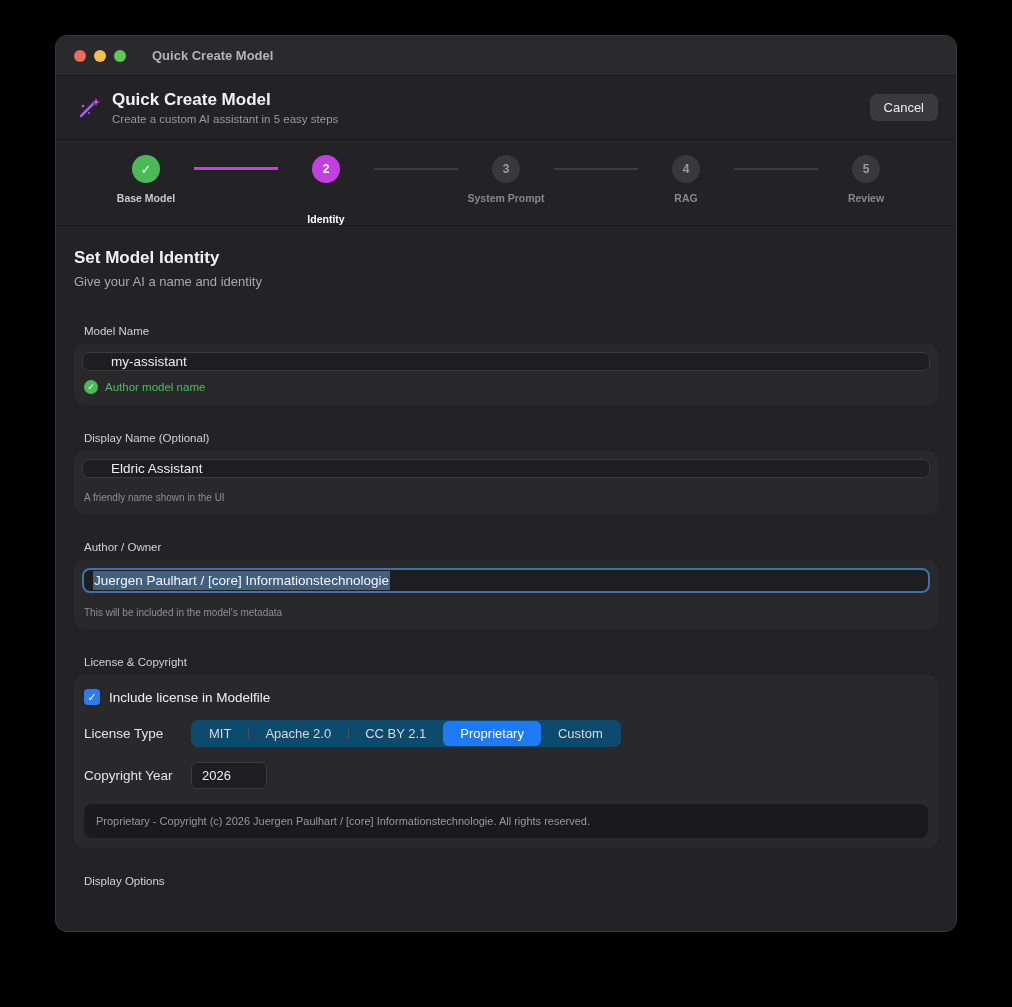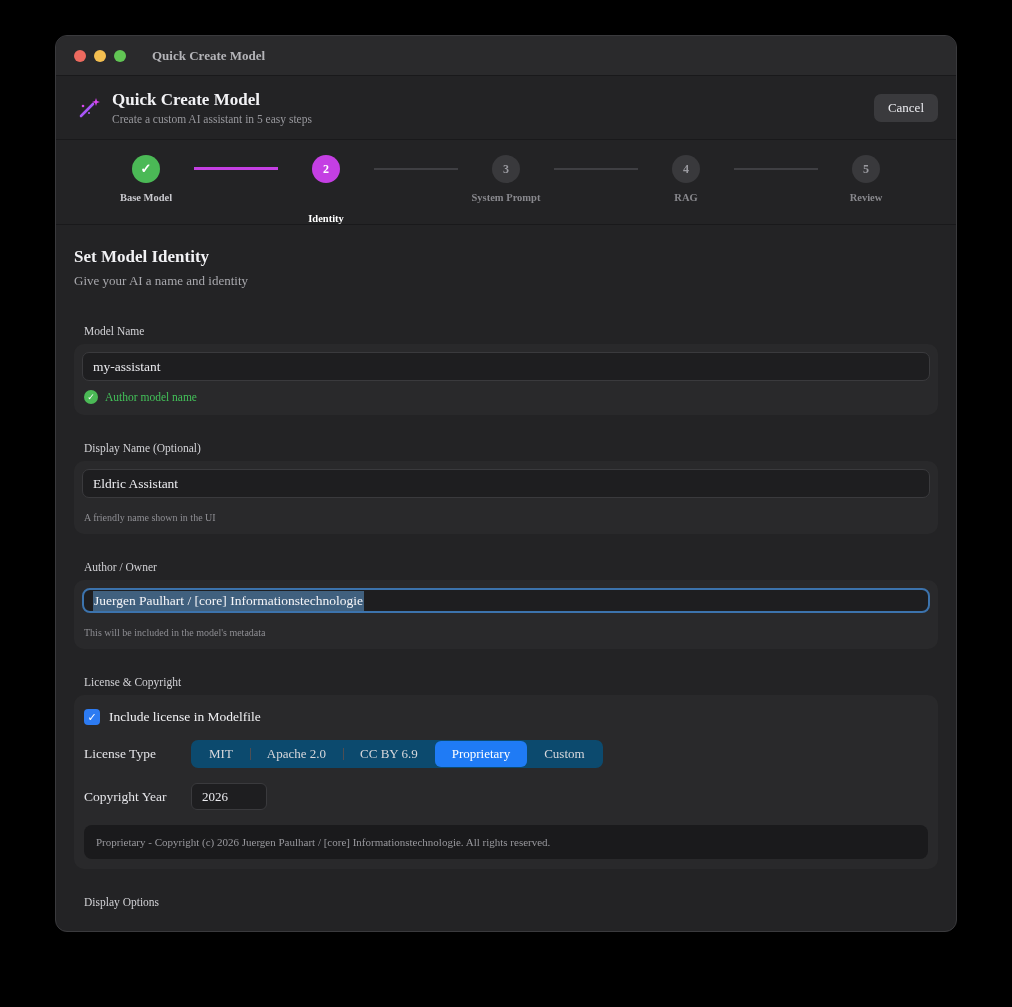--- a/index.html
+++ b/index.html
@@ -1,20 +1,20 @@
 <!DOCTYPE html>
 <html style="--accent-magenta: #c43fe3; --accent-green: #4bb956; --accent-blue: #1f7bf5; --accent-blue-dark: #2d7bf2; --focus-blue: #3c73ad; --selection-blue: #40607e; --valid-green: #43c159;"><head>
 <meta charset="utf-8">
 <style>
   * { margin:0; padding:0; box-sizing:border-box; }
   html,body { width:1012px; height:1007px; background:#000; font-family:"Liberation Sans","DejaVu Sans",sans-serif; }
   .window {
     position:absolute; left:55px; top:35px; width:902px; height:897px;
     background:#232325; border:1px solid #3a3a3d; border-radius:12px;
-    box-shadow:0 24px 70px rgba(0,0,0,.8); display:flex; flex-direction:column; overflow:hidden;font-family:Liberation Serif, serif;
+    box-shadow:0 24px 70px rgba(0,0,0,.8); display:flex; flex-direction:column; overflow:hidden;
   }
   
   .titlebar { height:40px; flex:0 0 40px; background:#2a2a2c; border-bottom:1px solid #19191b;
     display:flex; align-items:center; padding:0 18px; }
   .lights { display:flex; gap:8px; }
   .light { width:12px; height:12px; border-radius:50%; }
   .light.red { background:#ed6a5f; } .light.yellow { background:#f4bf50; } .light.green { background:#61c554; }
   .tb-title { margin-left:26px; font-size:13px; font-weight:bold; color:#b4b4b8; }
   
   .header { flex:0 0 64px; display:flex; align-items:center; padding:0 18px; border-bottom:1px solid #19191b; }
@@ -37,22 +37,22 @@
   .step.done .step-label { color:#c9c9ce; }
   .step.active .step-label { color:#ffffff;margin-top:30px; }
   .connector { position:absolute; top:28px; height:2px; background:#3f3f43; }
   .connector.done { height:3px; top:27px; background:var(--accent-magenta,#b83bd9); }
   
   .body { flex:1; padding:16px 18px 0; overflow:hidden; }
   .form-title { font-size:17px; font-weight:bold; color:#f2f2f5; margin:6px 0 6px; }
   .form-sub { font-size:13px; color:#a8a8ad; margin-bottom:36px; }
   .field-label { font-size:11.5px; color:#d2d2d6; margin:0 0 7px 10px; }
   .card { background:#29292b; border-radius:10px; padding:8px; margin-bottom:27px; }
-  .tinput { width:100%; height:29px; background:#1e1e20; border:1px solid #3a3a3d; border-radius:7px;
-    color:#ececf0; font-size:13.5px; padding:0 10px; font-family:inherit; outline:none; }
+  .tinput { width:100%; height:19px; background:#1e1e20; border:1px solid #3a3a3d; border-radius:7px;
+    color:#ececf0; font-size:13.5px; padding:0 28px; font-family:inherit; outline:none; }
   .valid-row { display:flex; align-items:center; gap:7px; margin:9px 2px 3px 2px; }
   .valid-icon { width:14px; height:14px; border-radius:50%; background:var(--accent-green,#4bb956);
     color:#fff; font-size:9px; display:flex; align-items:center; justify-content:center; flex:0 0 14px; }
   .valid-text { font-size:11.5px; color:#43c159; }
   .helper { font-size:10px; color:#8e8e93; margin:14px 2px 3px 2px; }
   .fake-input { width:100%; height:25px; background:#1e1e20; border:2px solid var(--focus-blue,#3c73ad);
     border-radius:8px; display:flex; align-items:center; padding:0 9px; }
   .sel-text { background:var(--selection-blue,#40607e); color:#f5f5f8; font-size:13.5px; padding:2px 1px; }
   
   .check-row { display:flex; align-items:center; gap:9px; margin:6px 2px 15px 2px; cursor:pointer; }
@@ -161,21 +161,21 @@
     <div class="card">
       <div class="check-row">
         <span class="checkbox" id="include-checkbox">✓</span>
         <span class="check-label">Include license in Modelfile</span>
       </div>
       <div class="lic-row">
         <span class="lic-row-label">License Type</span>
         <div class="segmented" id="license-segments">
             <button class="seg">MIT</button>
             <button class="seg">Apache 2.0</button>
-            <button class="seg">CC BY 6.9</button>
+            <button class="seg">CC BY 2.1</button>
             <button class="seg selected">Proprietary</button>
             <button class="seg">Custom</button>
           </div>
       </div>
       <div class="lic-row">
         <span class="lic-row-label">Copyright Year</span>
         <input class="year-input" value="2026" style="">
       </div>
       <div class="preview">Proprietary - Copyright (c) 2026 Juergen Paulhart / [core] Informationstechnologie. All rights reserved.</div>
     </div>

